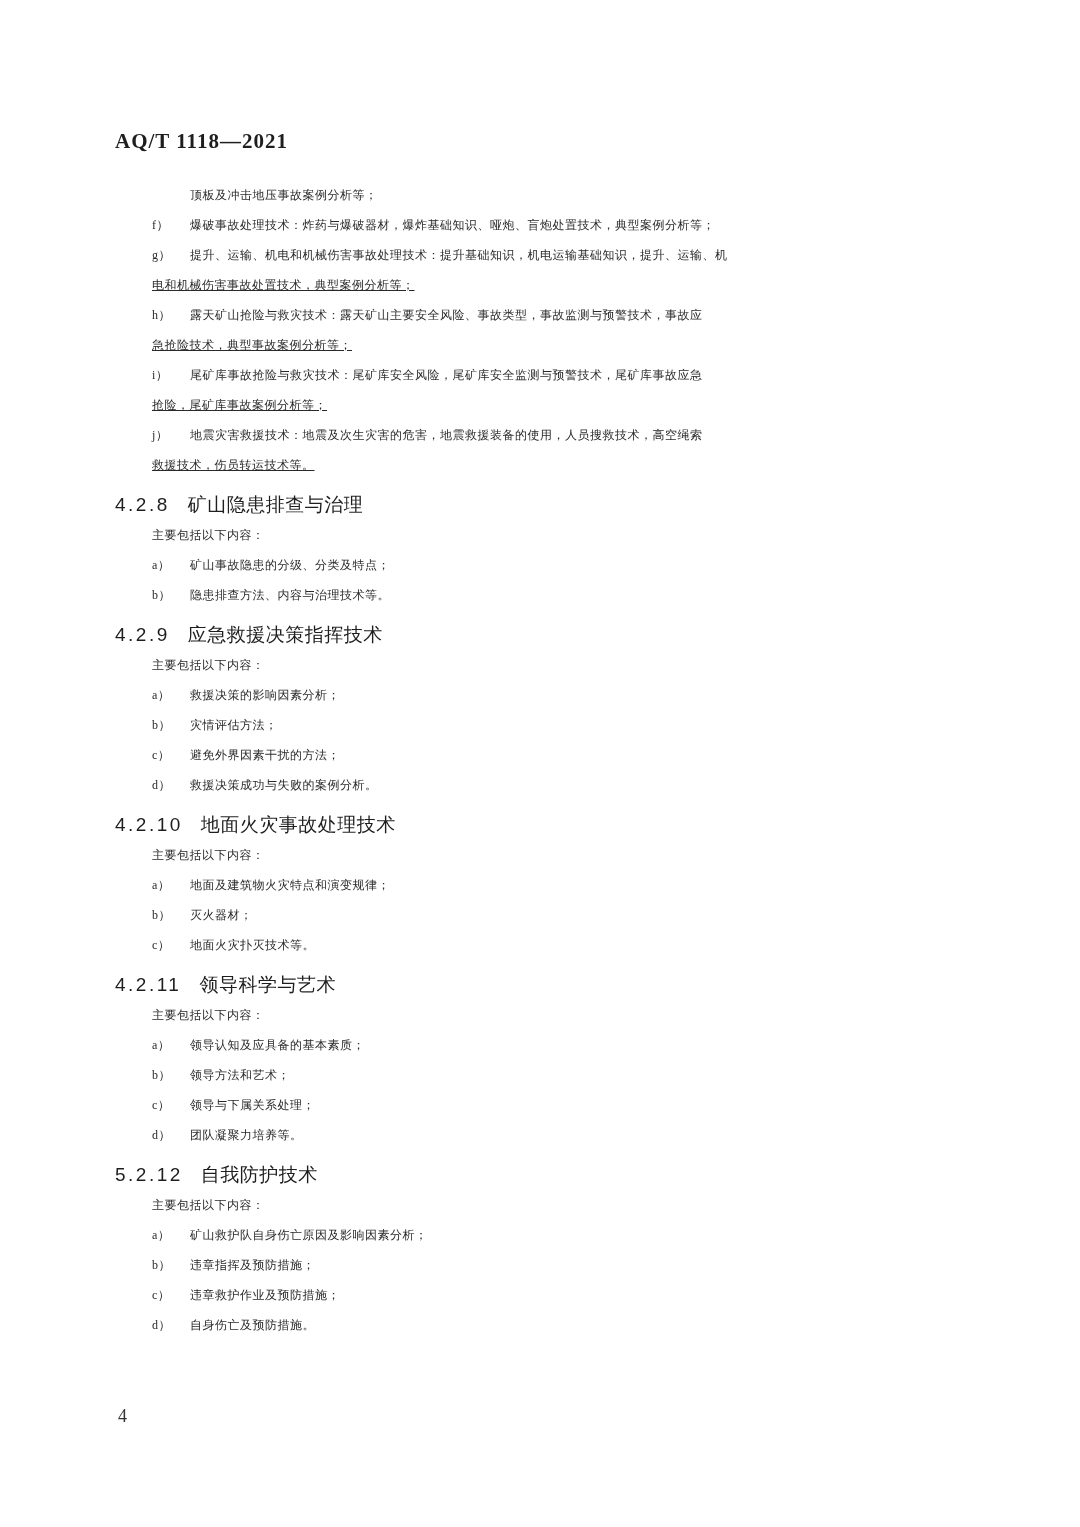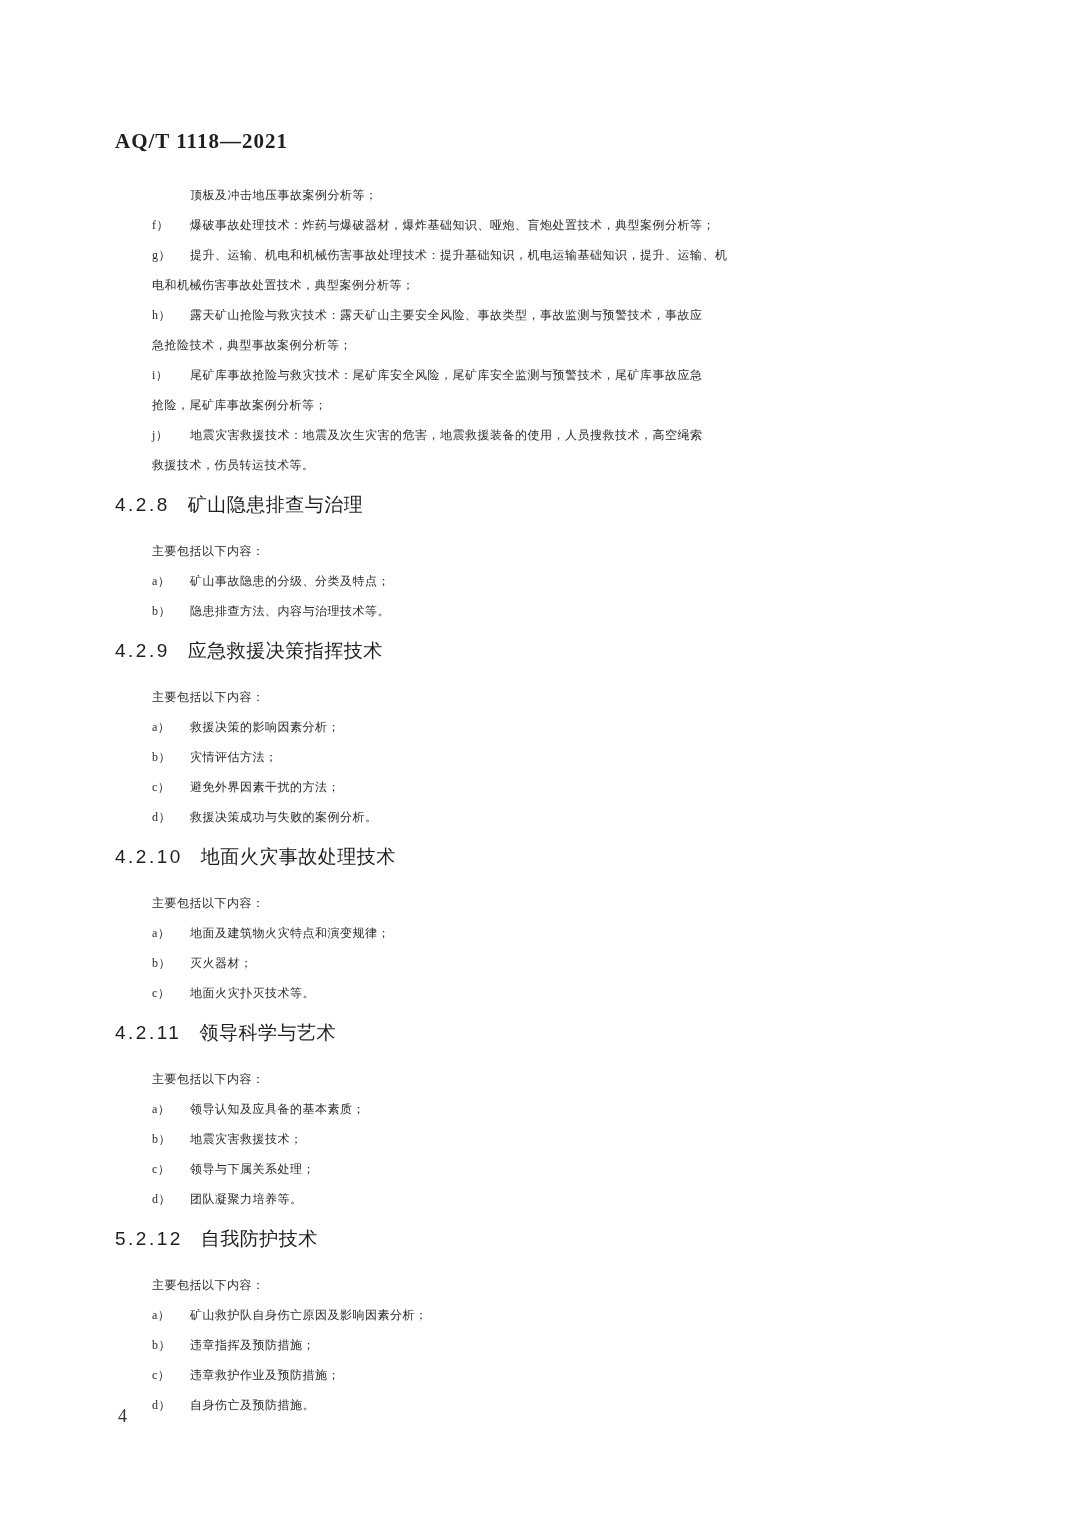--- a/index.html
+++ b/index.html
@@ -27,22 +27,22 @@
     height: 30px;
     line-height: 30px;
     font-size: 12px;
     letter-spacing: 0.5px;
     white-space: nowrap;
     color: #2a2a2a;
   }
   .cont { padding-left: 75px; margin-top: 24px; }
   .li { padding-left: 37px; }
   .li .lbl { display: inline-block; width: 38px; }
-  .li-wrap { padding-left: 37px; }
-  .intro { padding-left: 37px; margin-top: 16px; }
+  .li-wrap { padding-left: 37px; text-decoration: underline; }
+  .intro { padding-left: 37px; }
   .sec-heading {
     margin-top: 10px;
     font-family: "Liberation Sans", "DejaVu Sans", sans-serif;
     font-weight: 400;
     font-size: 19px;
     letter-spacing: 0.5px;
     color: #1e1e1e;
   }
   .sec-num { letter-spacing: 2.5px; margin-right: 18px; }
   .page-num {
@@ -130,21 +130,21 @@
   </div>
 
   <div class="line sec-heading">
     <span class="sec-num">4.2.11</span><span>领导科学与艺术</span>
   </div>
   <div class="line intro">主要包括以下内容：</div>
   <div class="line li">
     <span class="lbl">a）</span><span>领导认知及应具备的基本素质；</span>
   </div>
   <div class="line li">
-    <span class="lbl">b）</span><span>地震灾害救援技术；</span>
+    <span class="lbl">b）</span><span>领导方法和艺术；</span>
   </div>
   <div class="line li">
     <span class="lbl">c）</span><span>领导与下属关系处理；</span>
   </div>
   <div class="line li">
     <span class="lbl">d）</span><span>团队凝聚力培养等。</span>
   </div>
 
   <div class="line sec-heading">
     <span class="sec-num">5.2.12</span><span>自我防护技术</span>

